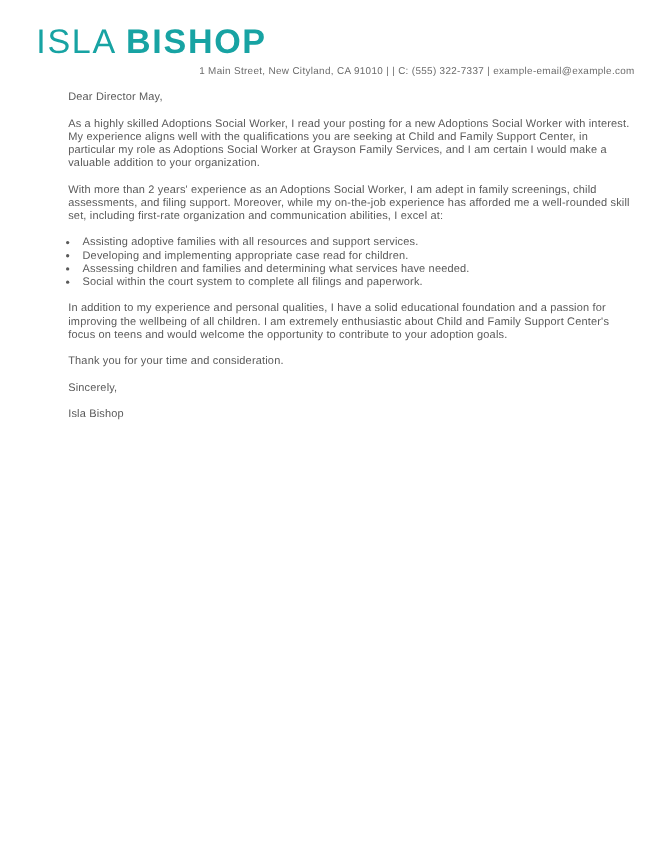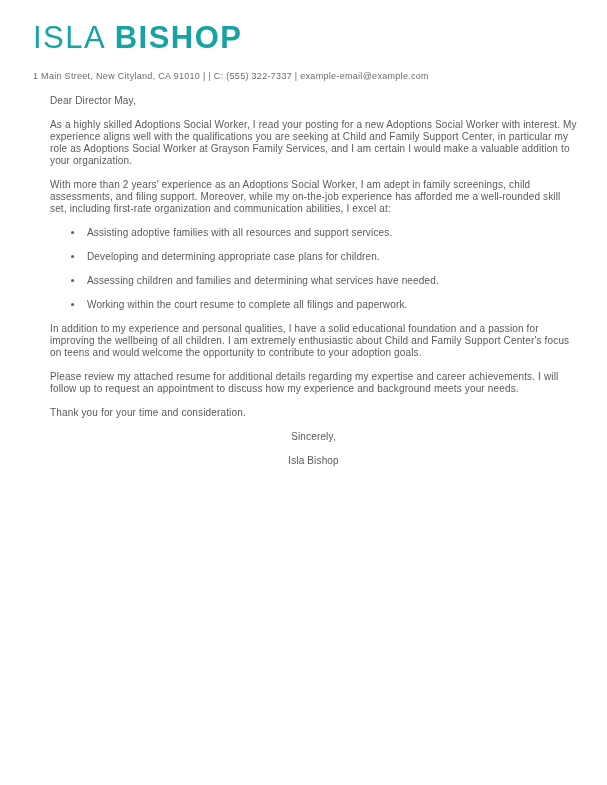--- a/index.html
+++ b/index.html
@@ -29,47 +29,47 @@
     font-size: 31px;
     line-height: 1.05;
     letter-spacing: 1.5px;
     color: #17a3a3;
     font-weight: 400;
   }
   .name .last {
     font-weight: 700;
   }
   .contact-line {
-    margin-top: 16px;
+    margin-top: 4px;
     font-size: 9px;
     letter-spacing: 0.3px;
     color: #6b6b6b;
+    text-align: right;
   }
   .letter {
     font-size: 10px;
     line-height: 12px;
     letter-spacing: 0.15px;
     max-width: 544px;
   }
   .letter p {
-    margin: 0 0 12px 0;
+    margin: 0 0 12px 12px;
     padding-left: 17px;
   }
   .letter ul {
     margin: 0 0 12px 0;
     padding: 0 0 0 39px;
     list-style: disc;
   }
   .letter li {
-    margin: 12px;
+    margin: 0;
     padding-left: 3px;
   }
   .signature-block p {
     margin-bottom: 12px;
-    text-align: center;
   }
   .signature {
     margin-top: 24px;
   }
 </style>
 </head>
 <body>
 
 <div class="page">
 
@@ -81,28 +81,27 @@
   <div class="letter">
 
     <p>Dear Director May,</p>
 
     <p>As a highly skilled Adoptions Social Worker, I read your posting for a new Adoptions Social Worker with interest. My experience aligns well with the qualifications you are seeking at Child and Family Support Center, in particular my role as Adoptions Social Worker at Grayson Family Services, and I am certain I would make a valuable addition to your organization.</p>
 
     <p>With more than 2 years' experience as an Adoptions Social Worker, I am adept in family screenings, child assessments, and filing support. Moreover, while my on-the-job experience has afforded me a well-rounded skill set, including first-rate organization and communication abilities, I excel at:</p>
 
     <ul>
       <li>Assisting adoptive families with all resources and support services.</li>
-      <li>Developing and determining appropriate case plans for children.</li>
+      <li>Developing and implementing appropriate case read for children.</li>
       <li>Assessing children and families and determining what services have needed.</li>
-      <li>Working within the court resume to complete all filings and paperwork.</li>
+      <li>Social within the court system to complete all filings and paperwork.</li>
     </ul>
 
     <p>In addition to my experience and personal qualities, I have a solid educational foundation and a passion for improving the wellbeing of all children. I am extremely enthusiastic about Child and Family Support Center's focus on teens and would welcome the opportunity to contribute to your adoption goals.</p>
 
-    <p>Please review my attached resume for additional details regarding my expertise and career achievements. I will follow up to request an appointment to discuss how my experience and background meets your needs.</p>
 
     <p>Thank you for your time and consideration.</p>
 
     <div class="signature-block">
       <p>Sincerely,</p>
       <p class="signature">Isla Bishop</p>
     </div>
 
   </div>
 

